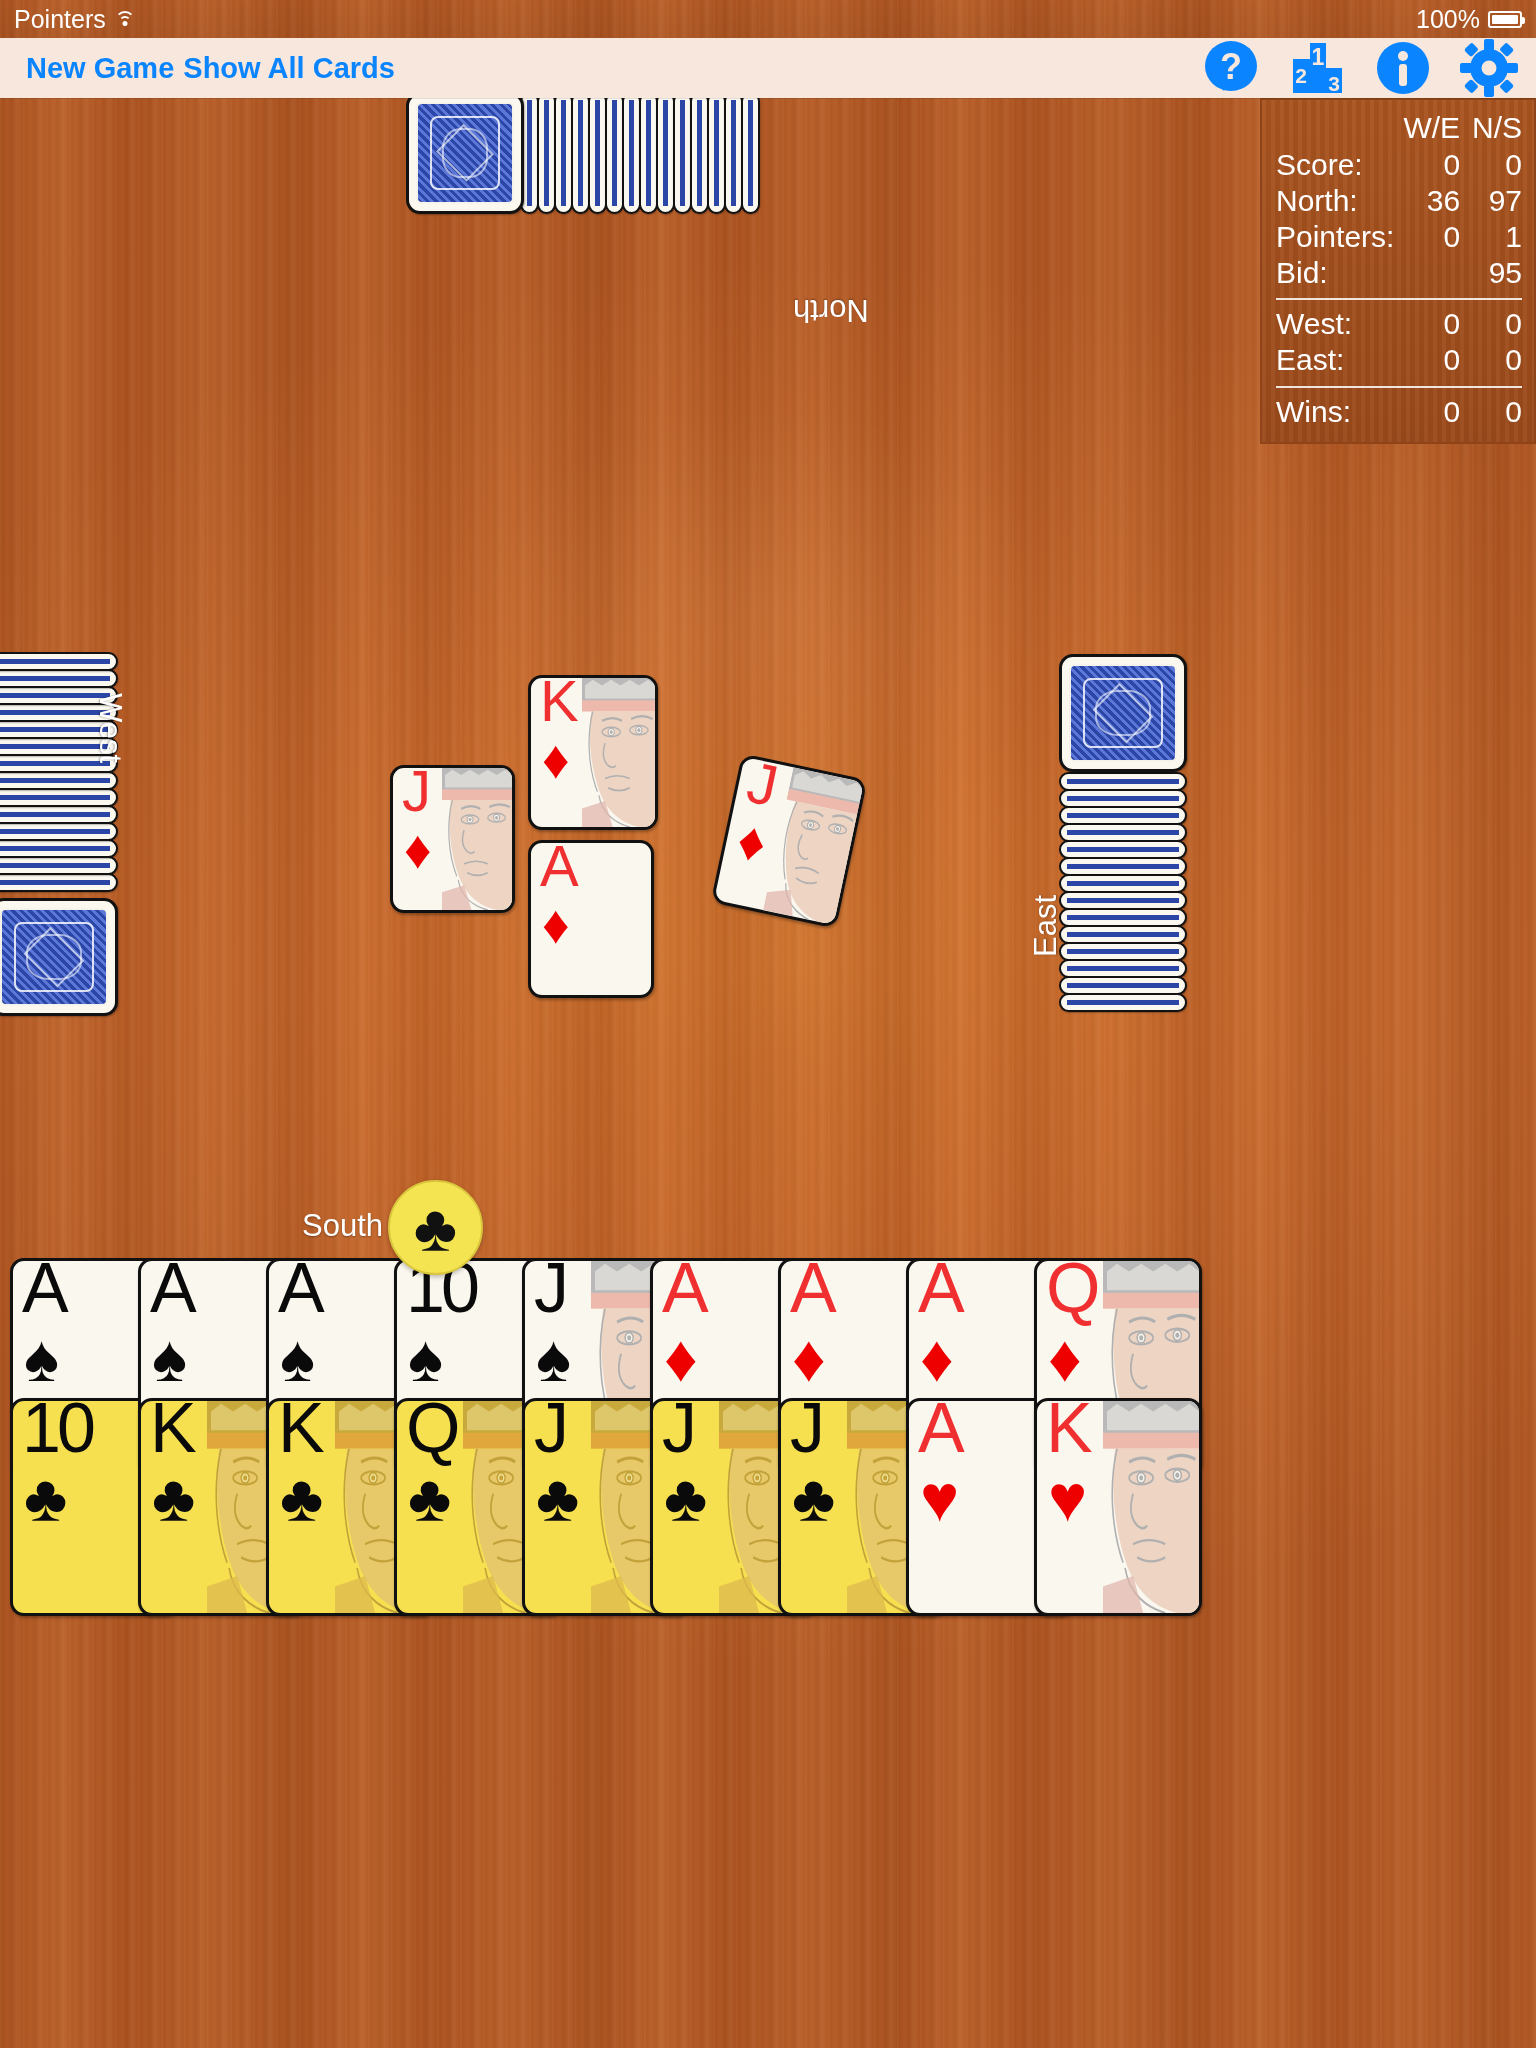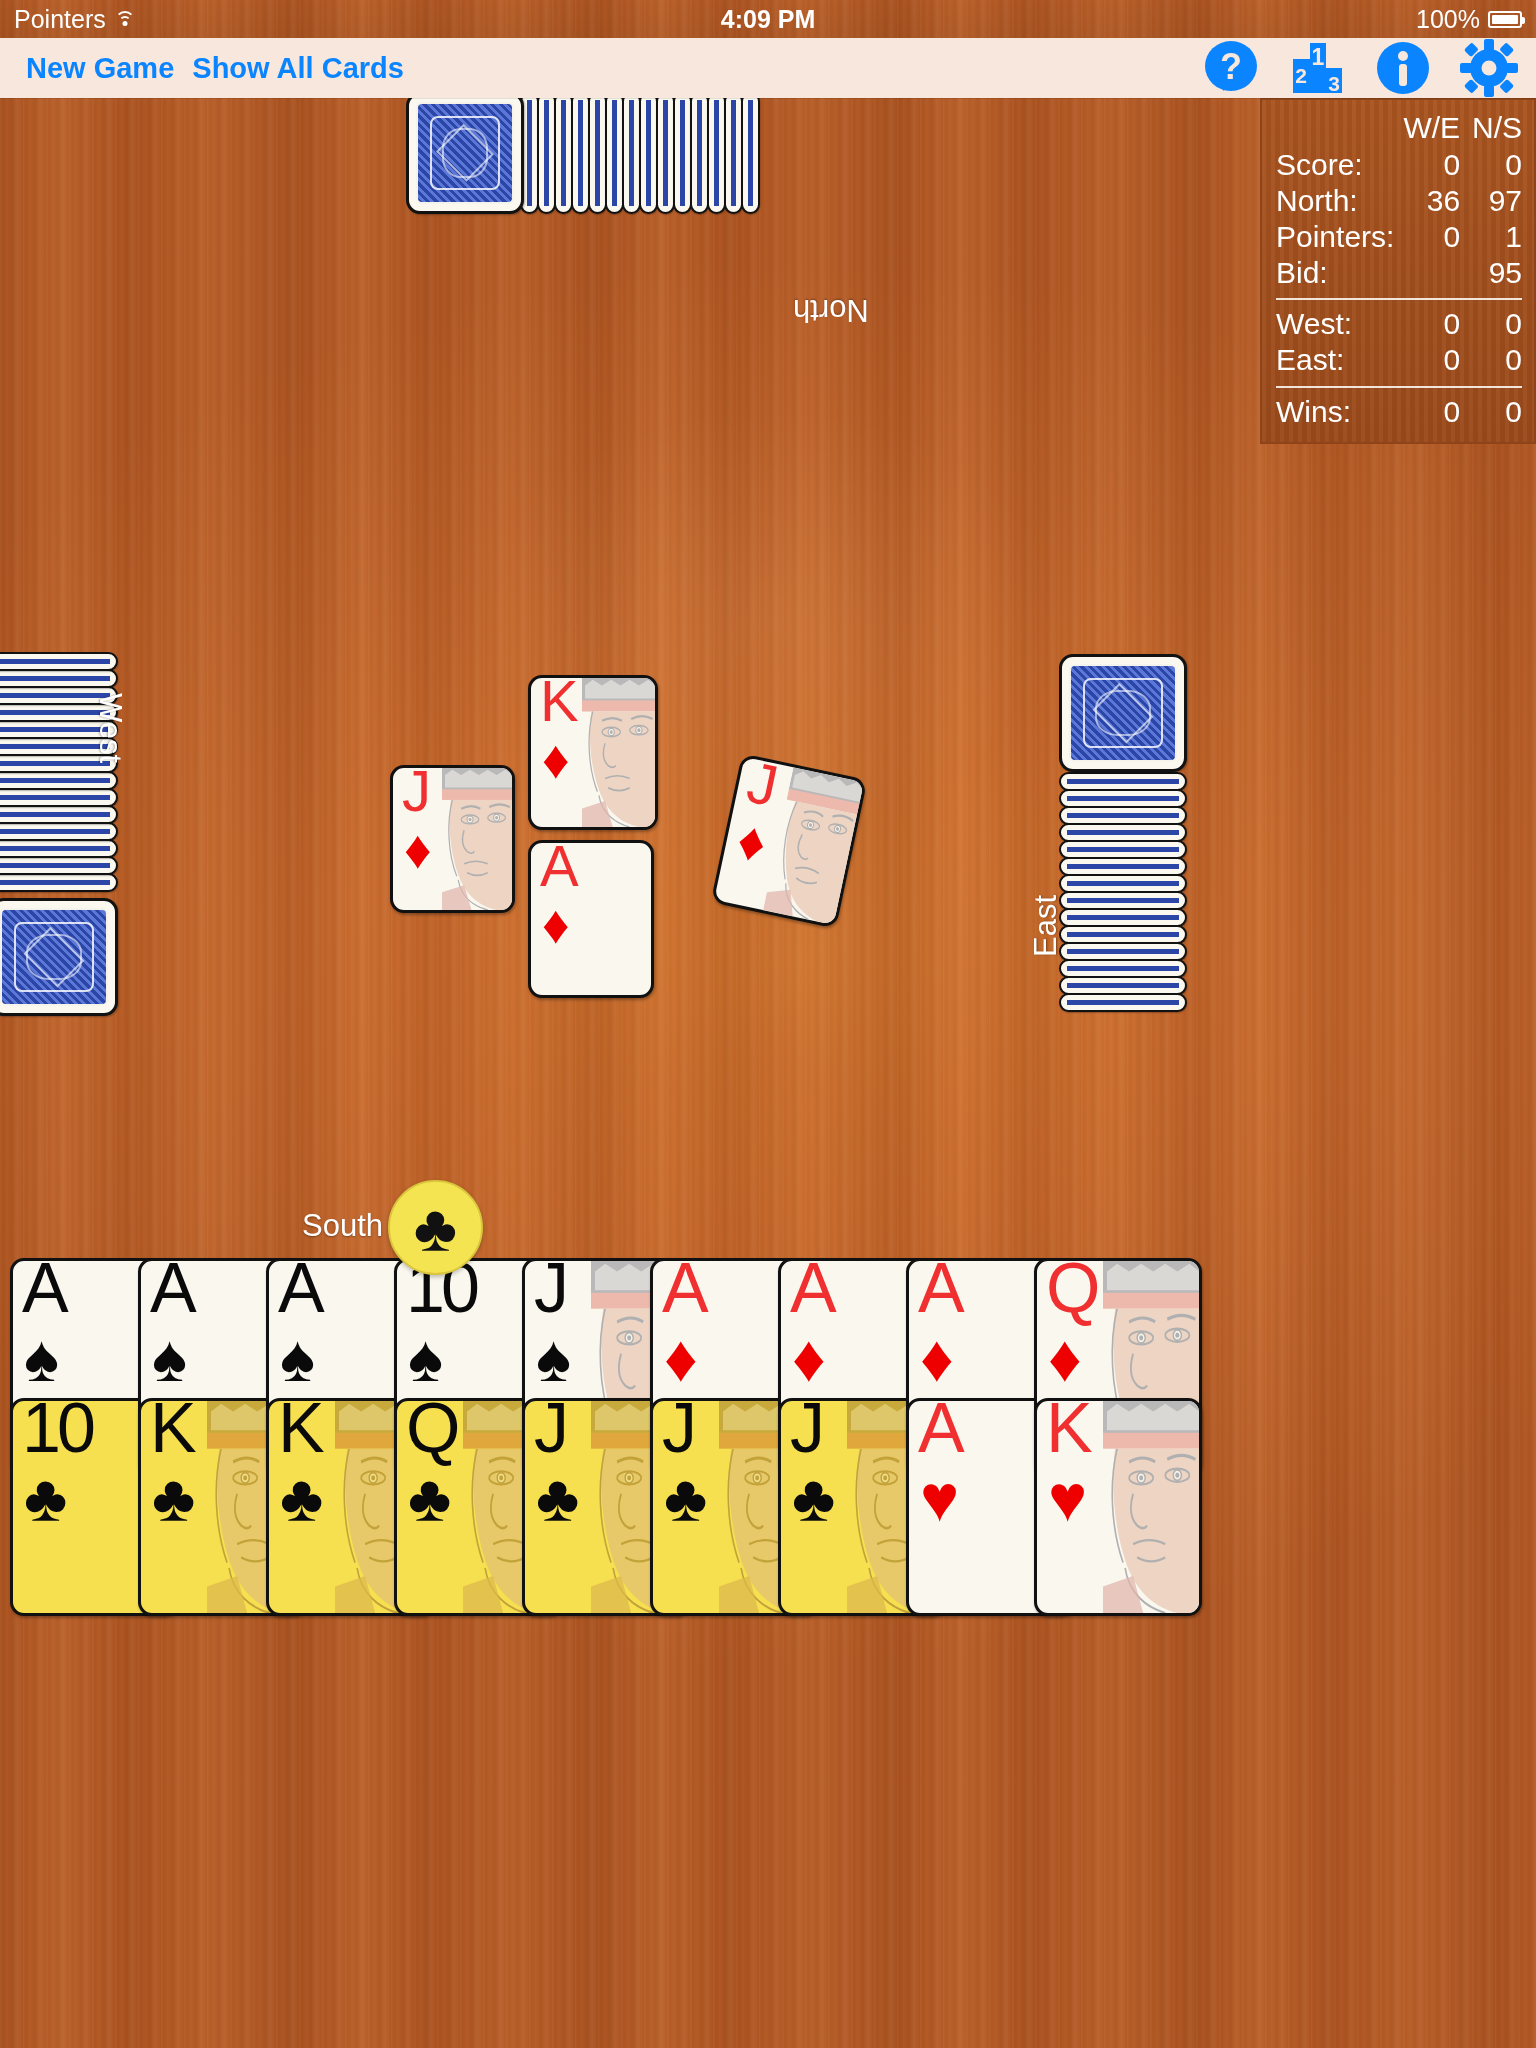--- a/index.html
+++ b/index.html
@@ -65,21 +65,21 @@
   
   .toolbar{
     position:absolute; left:0; top:38px; width:1536px; height:60px;
     background:#f7e7dc; z-index:38;
     display:flex; align-items:center;
     box-shadow:0 1px 0 rgba(0,0,0,0.10);
   }
   .tb-btn{ color:#0a84ff; font-size:29px; background:none; border:none; cursor:pointer;
            font-family:"Liberation Sans", sans-serif; white-space:nowrap;font-weight:bold;}
   #newgame{ margin-left:26px; }
-  #showall{ margin-left:18px;text-align:right; }
+  #showall{ margin-left:9px;text-align:right; }
   .tb-icons{ position:absolute; right:18px; display:flex; align-items:center; gap:28px; }
   .tb-ico{ cursor:pointer; display:block; }
 
   
   .score{
     position:absolute; right:0; top:98px; width:276px; z-index:30;
     padding:10px 12px 12px 14px;
     background:
       repeating-linear-gradient(90deg, rgba(255,255,255,0.035) 0 4px, rgba(0,0,0,0.04) 4px 9px),
       linear-gradient(180deg,#a9541f 0%, #9a4a1b 100%);
@@ -167,21 +167,20 @@
 
   <div class="statusbar">
     <div class="sb-left">
       <span>Pointers</span>
       <span class="wifi">
           <i></i>
           <i></i>
           <i></i>
         </span>
     </div>
-    <div class="sb-center">4:09 PM</div>
     <div class="sb-right">
       <span>100%</span>
       <span class="battery">
           <span></span>
         </span>
     </div>
   </div>
 
   <div class="toolbar">
     <button id="newgame" class="tb-btn">New Game</button>

